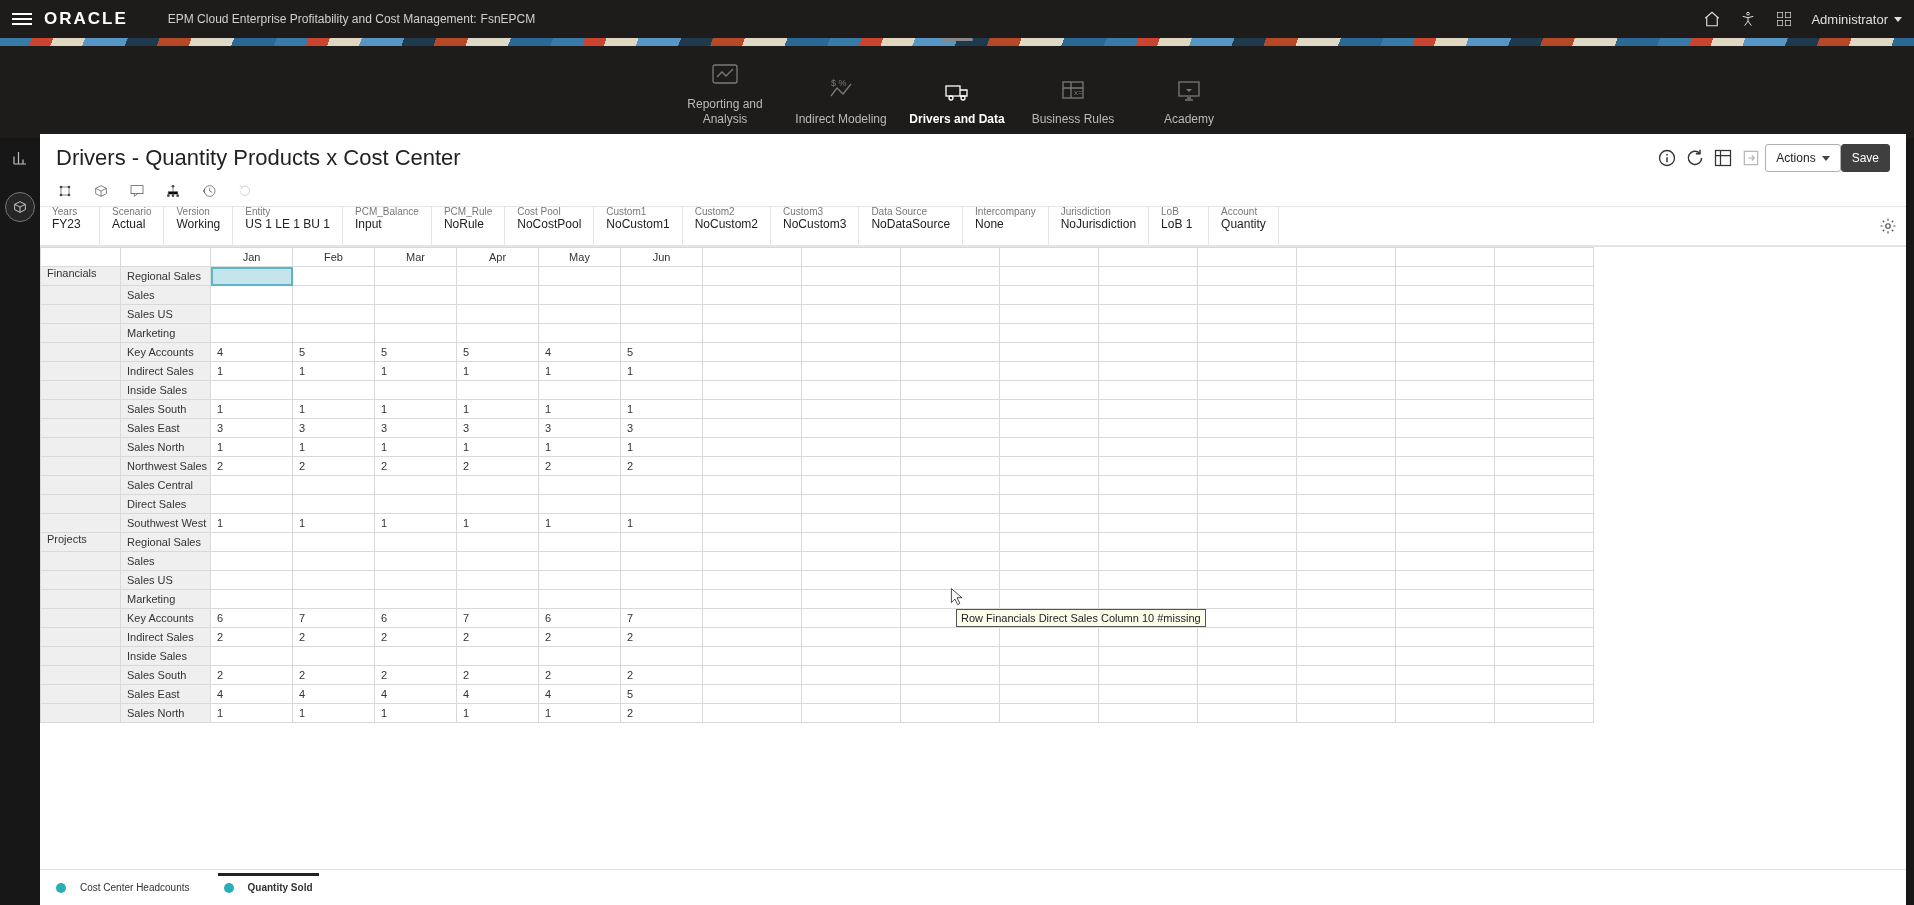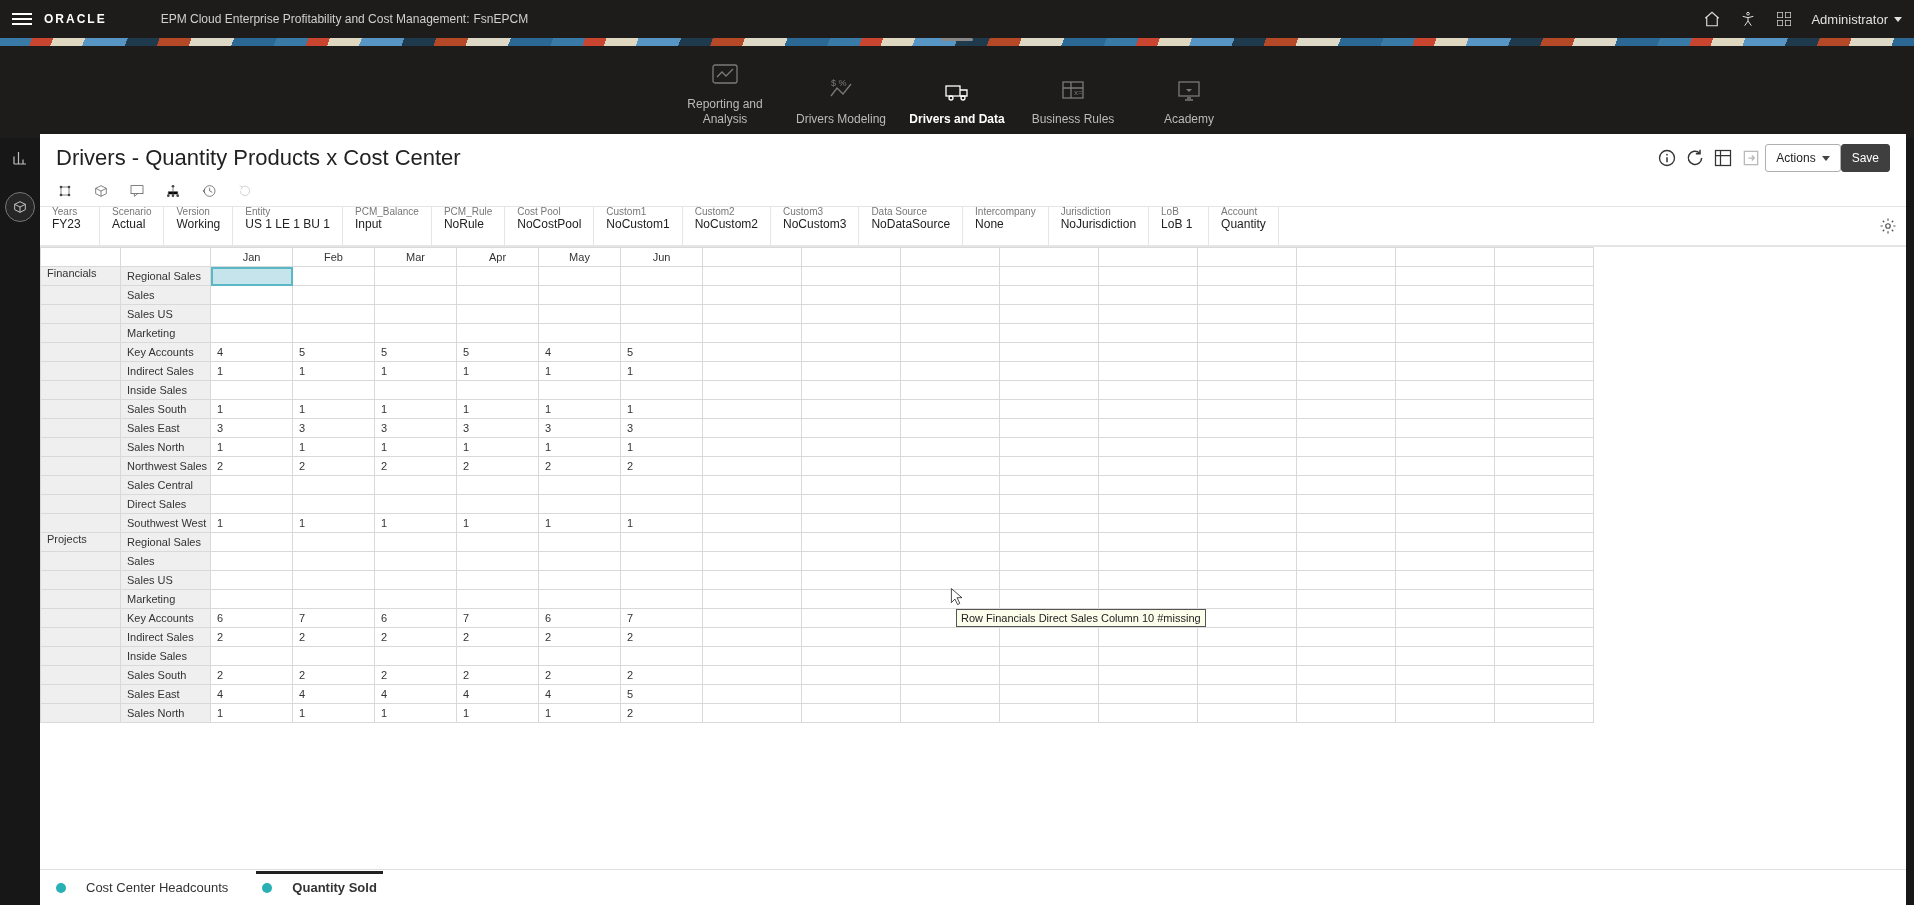--- a/index.html
+++ b/index.html
@@ -29,21 +29,21 @@
     overflow:hidden;
   }
 
   
   .topbar {
     height:38px; background: var(--header-bg); color: var(--text-light);
     display:flex; align-items:center; padding:0 12px; position:relative;
   }
   .topbar .hamburger { width:20px; display:flex; flex-direction:column; gap:3px; cursor:pointer; margin-right:12px;}
   .topbar .hamburger span{height:2px;background:#fff;}
-  .topbar .brand { font-weight:bold; font-size:12px; letter-spacing:2px; margin-right:14px; }
+  .topbar .brand { font-weight:bold; font-size:17px; letter-spacing:2px; }
   .topbar .product-title{ font-size:12px; color:#d0d0d0;margin-left:40px;}
   .topbar .instance{ font-size:12px; color:#d0d0d0; margin-left:4px;}
   .topbar .spacer{flex:1;}
   .topbar .right-icons{display:flex;align-items:center;gap:18px;}
   .topbar .icon-btn{ width:18px;height:18px; display:flex;align-items:center;justify-content:center; cursor:pointer; color:#e0e0e0; font-size:16px;}
   .topbar .user-menu{display:flex;align-items:center;gap:6px;cursor:pointer;font-size:13px;color:#e0e0e0;}
   .topbar .chev-down{width:0;height:0;border-left:4px solid transparent;border-right:4px solid transparent;border-top:5px solid #e0e0e0;}
   .topbar .drag-handle{position:absolute;bottom:-3px;left:50%;transform:translateX(-50%);width:32px;height:3px;background:#888;border-radius:2px;}
 
   
@@ -139,21 +139,21 @@
   }
   .siderail .railbtn{width:24px;height:24px;display:flex;align-items:center;justify-content:center;color:#c0c0c0;cursor:pointer;}
   .siderail .railbtn.circle{border:1px solid #777;border-radius:50%;width:30px;height:30px;background:#262626;}
 
   
   .bottom-tabs{
     position:absolute;left:40px;right:8px;bottom:0;height:36px;background:#fff;
     border-top:1px solid #e0e0e0;display:flex;align-items:center;padding:0 16px;gap:34px;
     z-index:5;
   }
-  .btab{display:flex;align-items:center;gap:20px;font-size:13px;color:#333;cursor:pointer;position:relative;padding:8px 0;}
+  .btab{display:flex;align-items:center;gap:14px;font-size:10px;color:#333;cursor:pointer;position:relative;padding:8px 0;}
   .btab .dot{width:10px;height:10px;border-radius:50%;background:var(--accent-teal);}
   .btab.active{font-weight:600;}
   .btab.active::after{content:"";position:absolute;top:-1px;left:-6px;right:-6px;height:3px;background:#222;}
 
   svg{display:block;}
 </style>
 </head>
 <body>
 
 <div class="topbar">
@@ -206,21 +206,21 @@
     </div>
     <div class="nav-label">Reporting and Analysis</div>
   </div>
   <div class="nav-item">
     <div class="nav-icon">
       <svg width="28" height="24" viewBox="0 0 28 24">
           <path d="M4 18 L10 10 L16 16 L24 6"></path>
           <text x="4" y="8" font-size="9" fill="#7a7a7a" stroke="none">$ %</text>
         </svg>
     </div>
-    <div class="nav-label">Drivers Modeling</div>
+    <div class="nav-label">Indirect Modeling</div>
   </div>
   <div class="nav-item active">
     <div class="nav-icon">
       <svg width="28" height="24" viewBox="0 0 28 24">
           <rect x="3" y="8" width="14" height="10"></rect>
           <circle cx="8" cy="20" r="2"></circle>
           <circle cx="20" cy="20" r="2"></circle>
           <path d="M17 12 H24 V18 H17"></path>
         </svg>
     </div>

